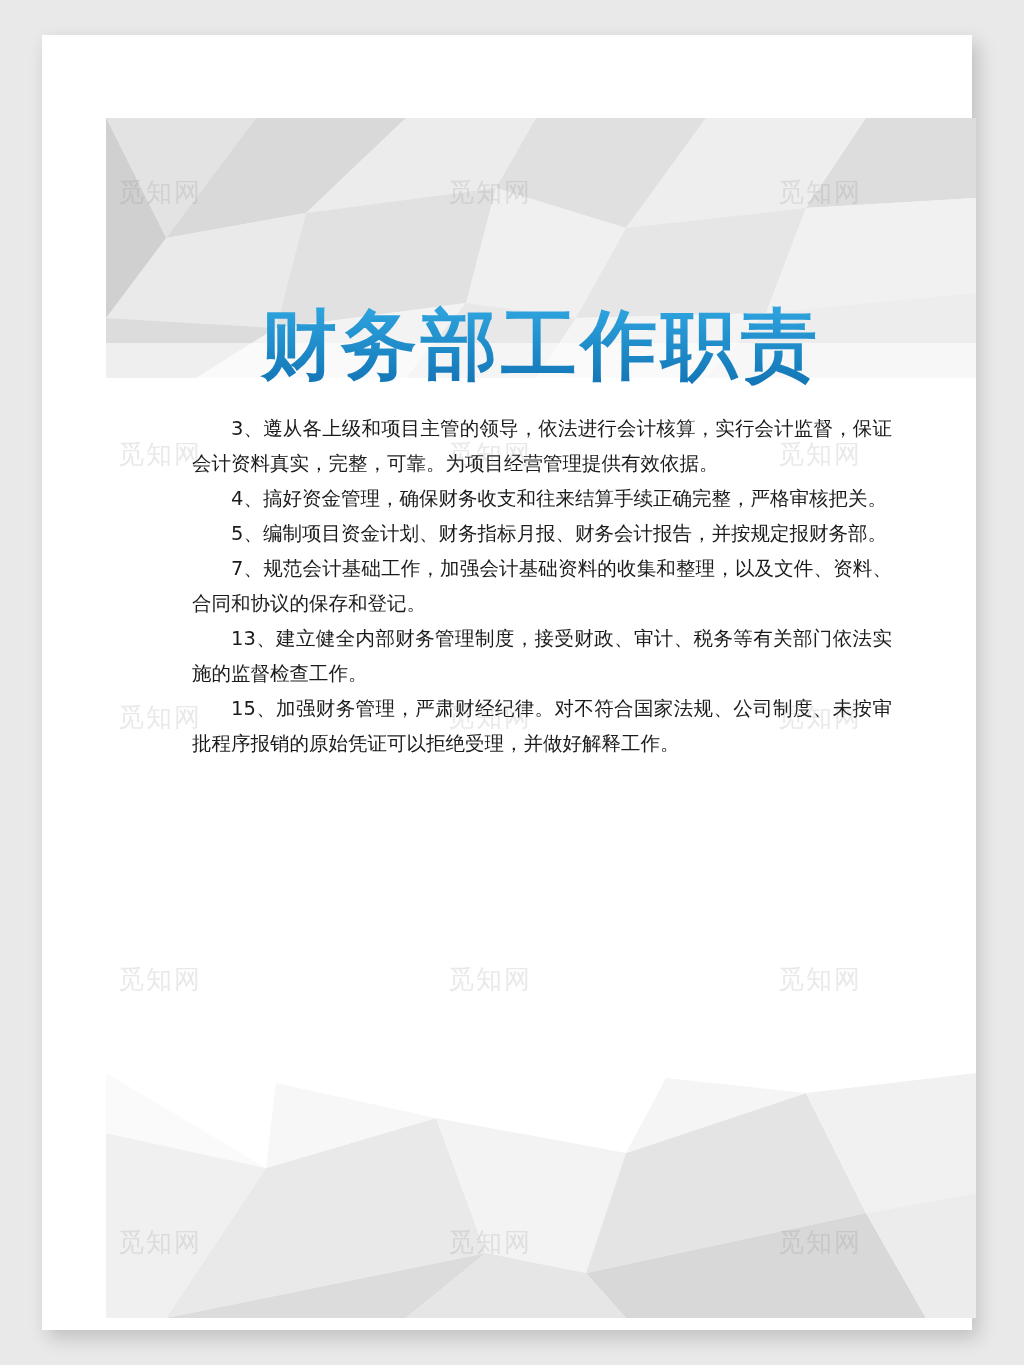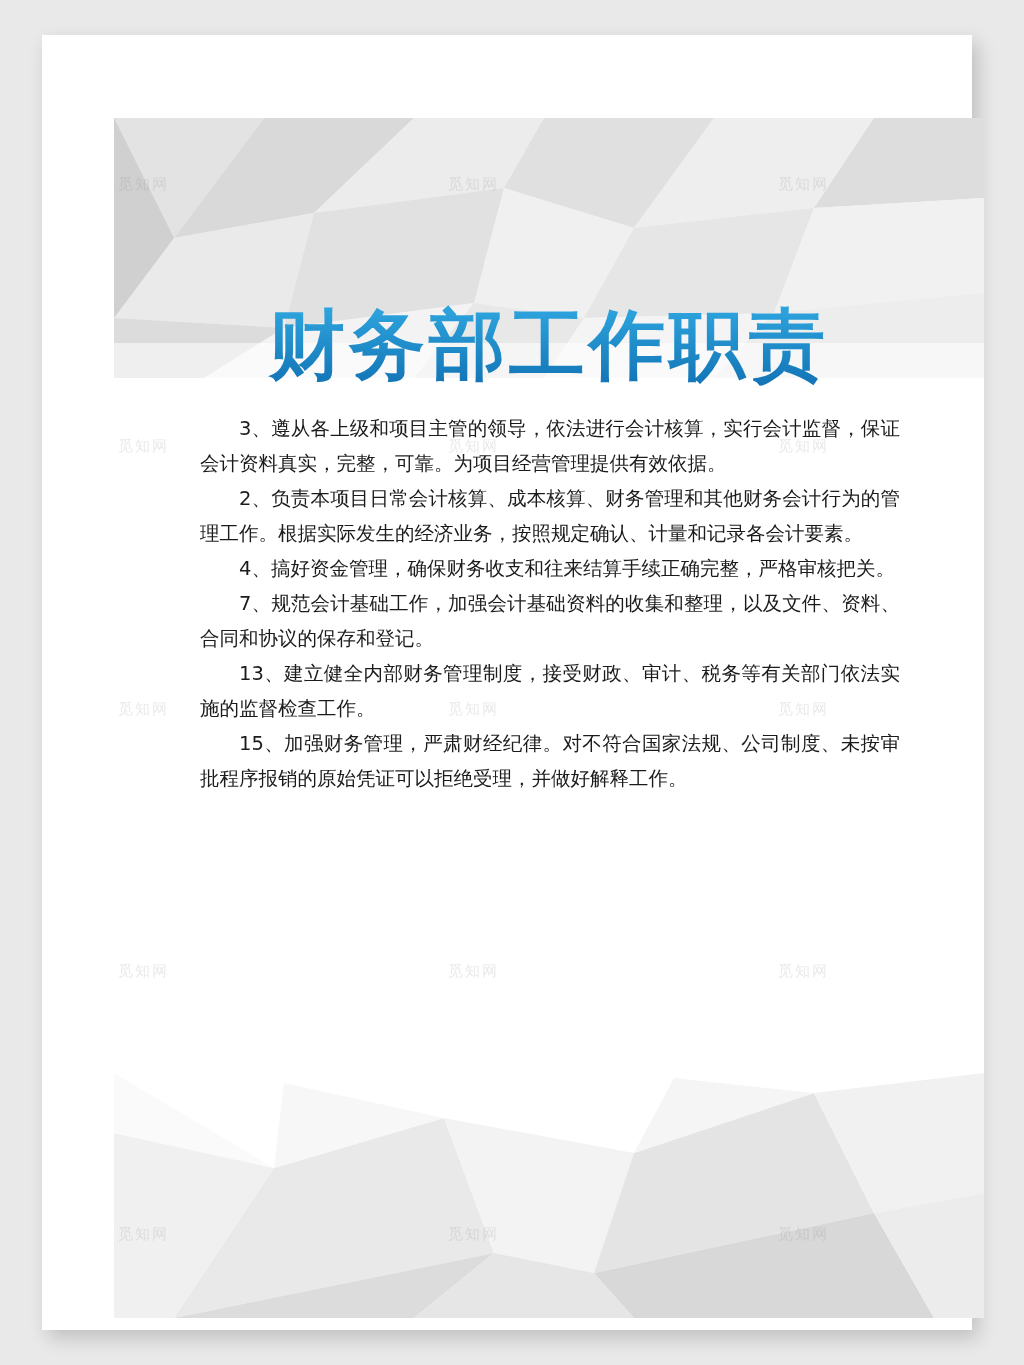--- a/index.html
+++ b/index.html
@@ -26,21 +26,21 @@
     top: 35px;
     width: 930px;
     height: 1295px;
     background: #ffffff;
     box-shadow: 6px 8px 18px rgba(0,0,0,0.18);
   }
 
   
   .poster {
     position: absolute;
-    left: 72px;
+    left: 64px;
     top: 83px;
     width: 870px;
     height: 1200px;
     background: #ffffff;
     overflow: hidden;
   }
 
   
   .poly-top, .poly-bottom {
     position: absolute;
@@ -87,21 +87,21 @@
 
   .body-text p {
     margin: 0 0 0 0;
     text-indent: 2em;
   }
 
   
   .wm {
     position: absolute;
     color: rgba(120,120,120,0.16);
-    font-size: 15px;
+    font-size: 26px;
     font-family: "DejaVu Sans", "Liberation Sans", sans-serif;
     letter-spacing: 2px;
     white-space: nowrap;
     transform: rotate(0deg);
     pointer-events: none;
     z-index: 8;
   }
 </style>
 </head>
 <body>
@@ -153,22 +153,22 @@
           <polygon points="0,0 160,95 0,60" fill="#fafafa"></polygon>
           <polygon points="160,95 330,45 170,10" fill="#f7f7f7"></polygon>
           <polygon points="520,80 700,20 560,5" fill="#f5f5f5"></polygon>
         </svg>
       </div>
 
       <div class="title">财务部工作职责</div>
 
       <div class="body-text">
         <p>3、遵从各上级和项目主管的领导，依法进行会计核算，实行会计监督，保证会计资料真实，完整，可靠。为项目经营管理提供有效依据。</p>
-        <p>2、负责本项目日常会计核算、成本核算、财务管理和其他财务会计行为的管理工作。根据实际发生的经济业务，按照规定确认、计量和记录各会计要素。</p>
         <p>4、搞好资金管理，确保财务收支和往来结算手续正确完整，严格审核把关。</p>
+        <p>5、编制项目资金计划、财务指标月报、财务会计报告，并按规定报财务部。</p>
         <p>7、规范会计基础工作，加强会计基础资料的收集和整理，以及文件、资料、合同和协议的保存和登记。</p>
         <p>13、建立健全内部财务管理制度，接受财政、审计、税务等有关部门依法实施的监督检查工作。</p>
         <p>15、加强财务管理，严肃财经纪律。对不符合国家法规、公司制度、未按审批程序报销的原始凭证可以拒绝受理，并做好解释工作。</p>
       </div>
 
     </div>
   </div>
 
   <div id="watermark-layer">
       <div class="wm" style="left: 118px; top: 175px;">觅知网</div>

